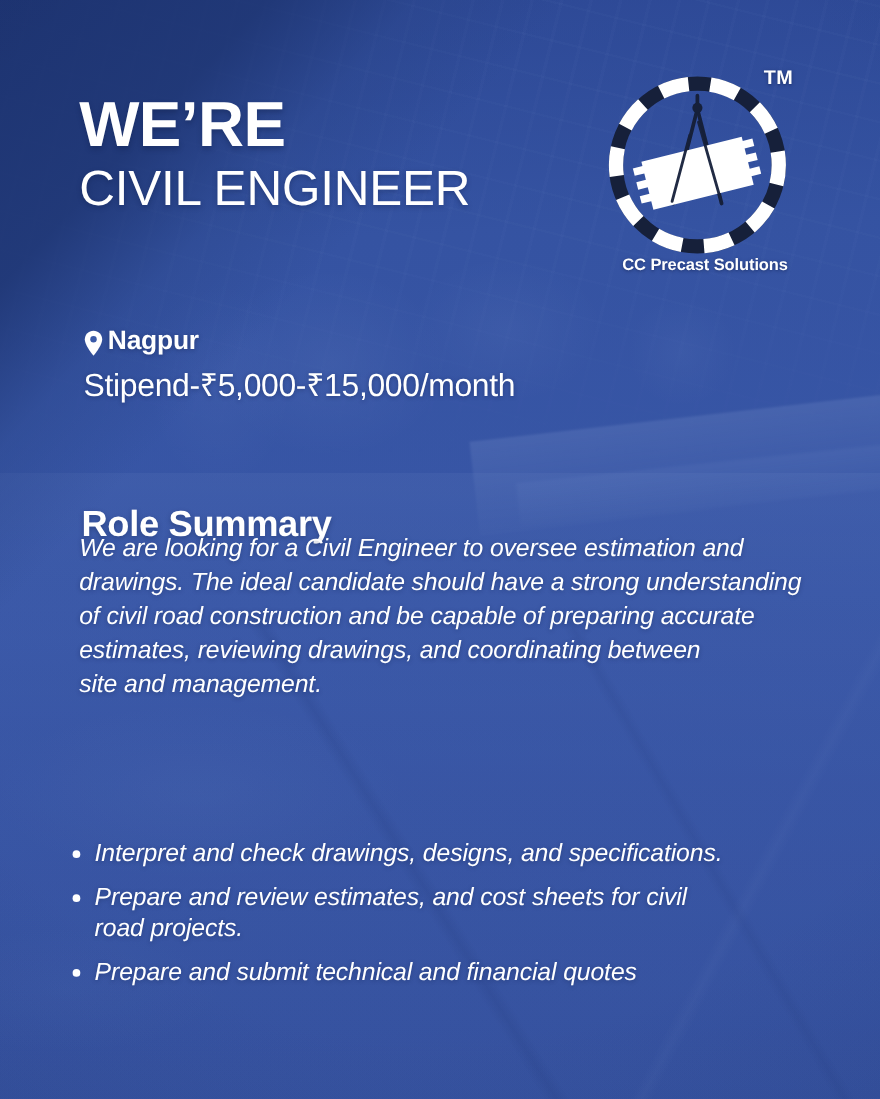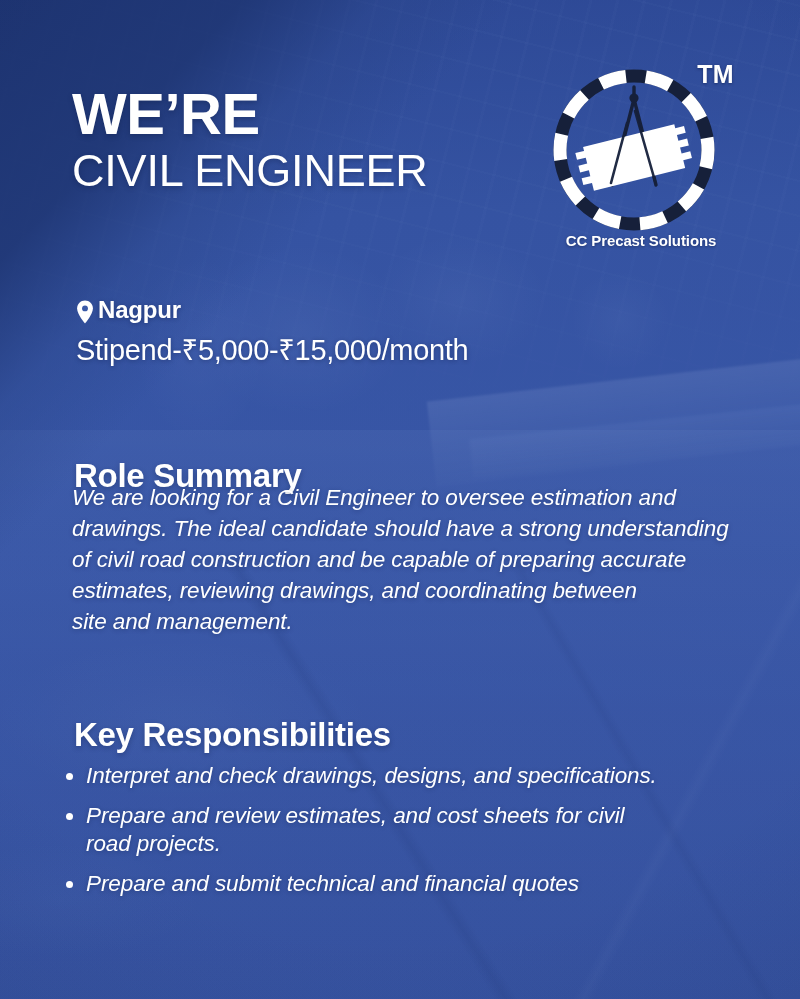--- a/index.html
+++ b/index.html
@@ -146,22 +146,22 @@
   .meta-stipend {
     font-size: 29px; font-weight: 400; letter-spacing:-0.3px;
     margin-top: 5px;
     text-shadow: 0 1px 4px rgba(14,28,70,0.4);
   }
 
   
   .logo-wrap { position:absolute; left:541px; top:60px; width:200px; height:200px; }
   .logo-mark { position:absolute; left:8px; top:5px; width:170px; height:170px; }
   .logo-tm {
-    position:absolute; right:7px; top:0px;
-    color:#ffffff; font-size:25px; font-weight:700; letter-spacing:0.3px;
+    position:absolute; right:20px; top:0px;
+    color:#ffffff; font-size:18px; font-weight:700; letter-spacing:0.3px;
     text-shadow: 0 1px 3px rgba(14,28,70,0.6);
     margin-left: 40px;
   }
   .logo-name {
     position:absolute; left:-10px; top:172px; width:220px; text-align:center;
     color:#ffffff; font-size:15px; font-weight:700; letter-spacing:-0.1px;
     text-shadow: 0 1px 3px rgba(14,28,70,0.55);
   }
 
   
@@ -282,21 +282,20 @@
 
     <div class="sec-head" id="role-head">Role Summary</div>
     <div class="role-body">
       <p>We are looking for a Civil Engineer to oversee estimation and
 drawings. The ideal candidate should have a strong understanding
 of civil road construction and be capable of preparing accurate
 estimates, reviewing drawings, and coordinating between
 site and management.</p>
     </div>
 
-    <div class="sec-head" id="resp-head">Key Responsibilities</div>
     <ul class="resp-list">
       <li class="resp-item">Interpret and check drawings, designs, and specifications.</li>
       <li class="resp-item">Prepare and review estimates, and cost sheets for civil
   road projects.</li>
       <li class="resp-item">Prepare and submit technical and financial quotes</li>
     </ul>
 
 
   </div>
 </div>

